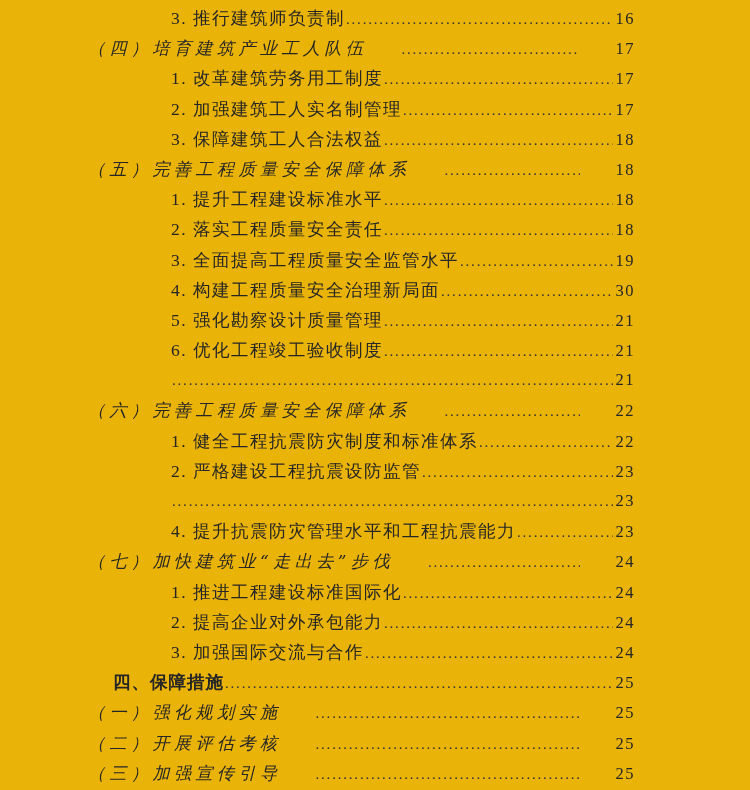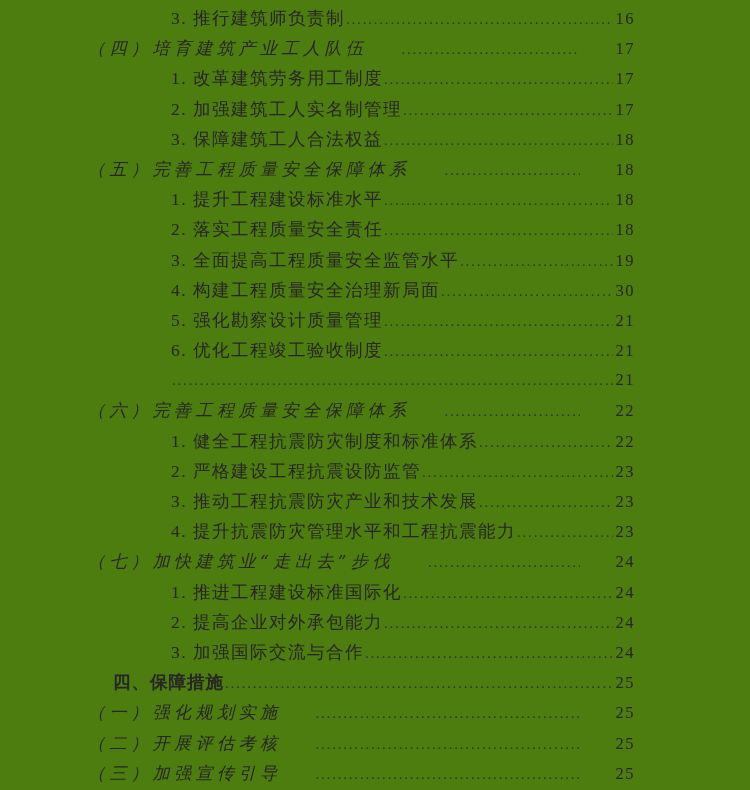--- a/index.html
+++ b/index.html
@@ -4,21 +4,21 @@
 <style>
   html, body {
     margin: 0;
     padding: 0;
     background: #ffffff;
   }
   .page {
     position: relative;
     width: 750px;
     height: 790px;
-    background: #4d7c0f;
+    background: #eab308;
     overflow: hidden;
     box-sizing: border-box;
     padding-top: 3px;
   }
   .toc-list {
     width: 100%;
   }
   .toc-row {
     display: flex;
     align-items: baseline;
@@ -160,21 +160,20 @@
         <span class="toc-title">1. 健全工程抗震防灾制度和标准体系</span>
         <span class="leader"></span>
         <span class="page-num">22</span>
       </div>
       <div class="toc-row level-3">
         <span class="toc-title">2. 严格建设工程抗震设防监管</span>
         <span class="leader"></span>
         <span class="page-num">23</span>
       </div>
       <div class="toc-row level-3">
-        <span class="toc-title">3. 推动工程抗震防灾产业和技术发展</span>
         <span class="leader"></span>
         <span class="page-num">23</span>
       </div>
       <div class="toc-row level-3">
         <span class="toc-title">4. 提升抗震防灾管理水平和工程抗震能力</span>
         <span class="leader"></span>
         <span class="page-num">23</span>
       </div>
       <div class="toc-row level-2">
         <span class="toc-title">（七）加快建筑业“走出去”步伐</span>

